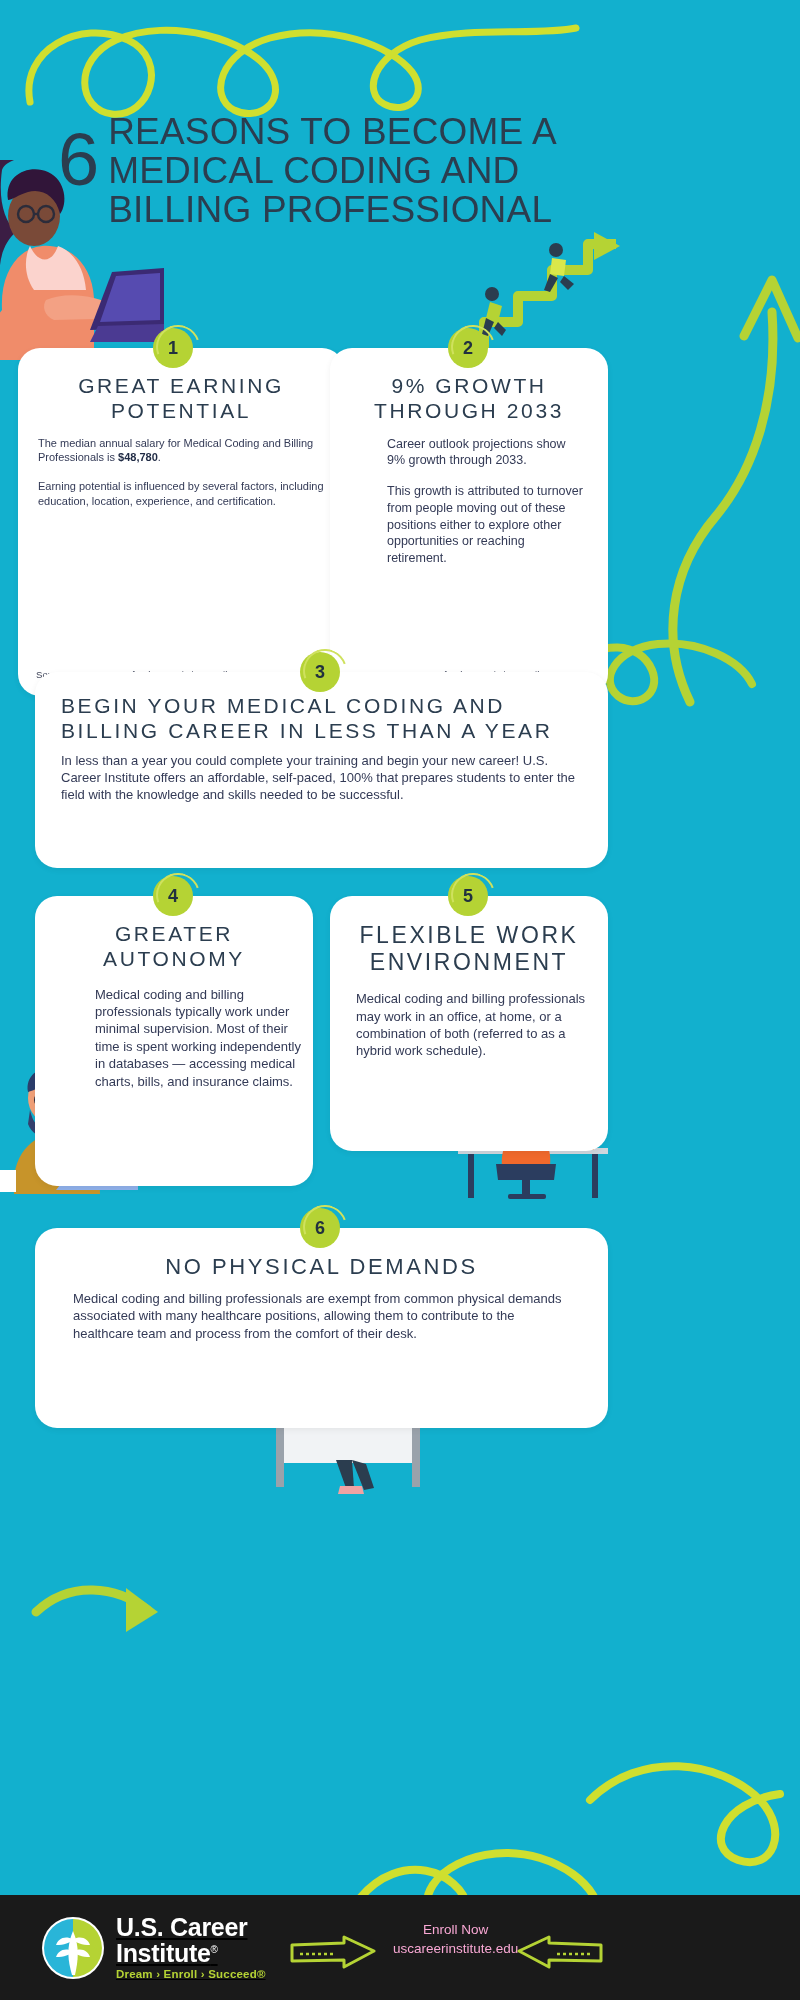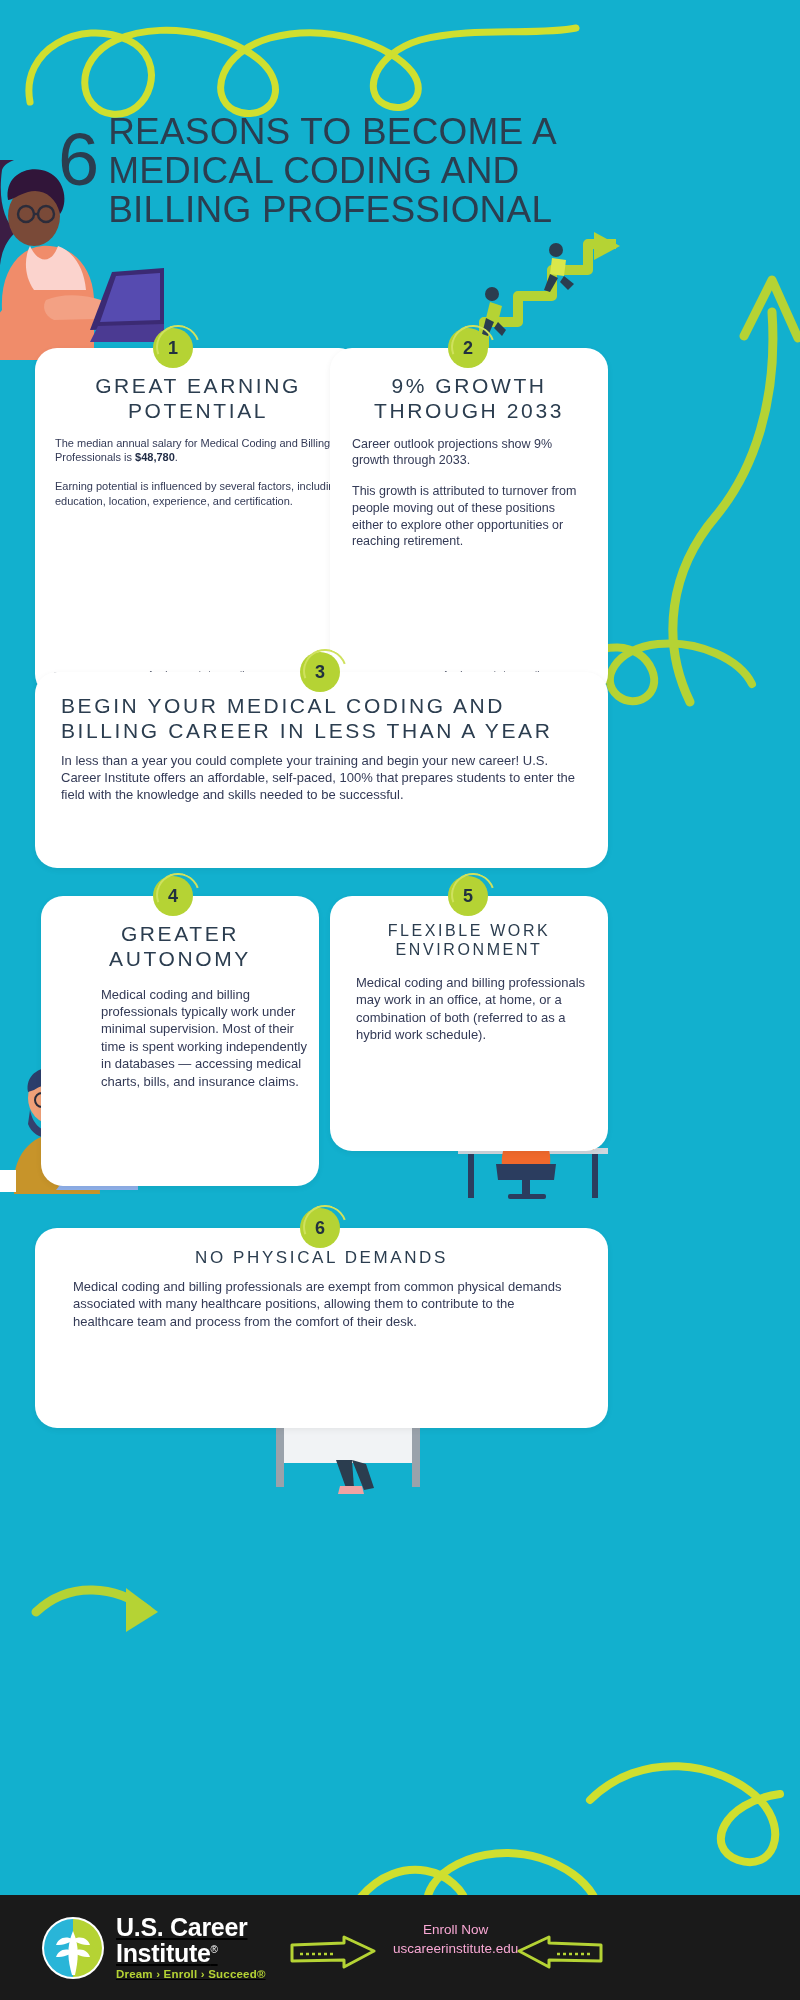--- a/index.html
+++ b/index.html
@@ -61,60 +61,60 @@
     z-index:5;
   }
   .badge::after{
     content:""; position:absolute; left:3px; top:-3px;
     width:40px; height:40px; border-radius:50%;
     border:2px solid #cfe15e; border-right-color:transparent;
     border-bottom-color:transparent; transform:rotate(25deg);
   }
 
   
-  #card1 { left:35px;  top:348px;  width:326px; height:348px; }
+  #card1 { left:18px;  top:348px;  width:326px; height:348px; }
   #card2 { left:330px; top:348px;  width:278px; height:348px; }
   #card3 { left:35px;  top:672px;  width:573px; height:196px; }
-  #card4 { left:41px;  top:896px;  width:278px; height:290px; }
+  #card4 { left:35px;  top:896px;  width:278px; height:290px; }
   #card5 { left:330px; top:896px;  width:278px; height:255px; }
   #card6 { left:35px;  top:1228px; width:573px; height:200px; }
 
   #b1 { left:153px;  top:328px; }
   #b2 { left:448px;  top:328px; }
   #b3 { left:300px;  top:652px; }
   #b4 { left:153px;  top:876px; }
   #b5 { left:448px;  top:876px; }
   #b6 { left:300px;  top:1208px; }
 
   
   #card1 .card-h { font-size:21px; padding:26px 18px 0; }
   #card1 .card-p { font-size:11px; padding:12px 20px 0; }
   #card1 .p2     { padding-top:14px; }
   #card1 .src    { position:absolute; left:18px; bottom:16px; }
 
   
   #card2 .card-h { font-size:21px; padding:26px 18px 0; }
-  #card2 .card-p { font-size:12.5px; padding:12px 22px 0; }
+  #card2 .card-p { font-size:12.5px; padding:12px 22px 0;margin-left:35px; }
   #card2 .p2     { padding-top:14px; }
   #card2 .src    { position:absolute; left:18px; bottom:16px; }
 
   
   #card3 .card-h { font-size:21px; text-align:left; padding:22px 26px 0; }
   #card3 .card-p { font-size:13px; padding:8px 26px 0; }
 
   
   #card4 .card-h { font-size:21px; padding:26px 16px 0; }
   #card4 .card-p { font-size:13px; padding:14px 2px 0 60px; }
 
   
-  #card5 .card-h { font-size:16px; padding:26px 12px 0; }
+  #card5 .card-h { font-size:23px; padding:26px 12px 0; }
   #card5 .card-p { font-size:13px; padding:14px 22px 0 26px; }
 
   
-  #card6 .card-h { font-size:17px; padding:20px 20px 0; }
+  #card6 .card-h { font-size:22px; padding:26px 20px 0; }
   #card6 .card-p { font-size:13px; padding:10px 38px 0; }
 
   
   .illu { position:absolute; pointer-events:none; }
   #illu-woman  { left:-6px;  top:160px;  width:170px; height:200px; }
   #illu-stairs { left:448px; top:230px;  width:175px; height:125px; }
   #illu-man    { left:-10px; top:1058px; width:150px; height:140px; }
   #illu-desk   { left:450px; top:1078px; width:165px; height:125px; }
   #illu-deskw  { left:240px; top:1338px; width:220px; height:160px; }
 

